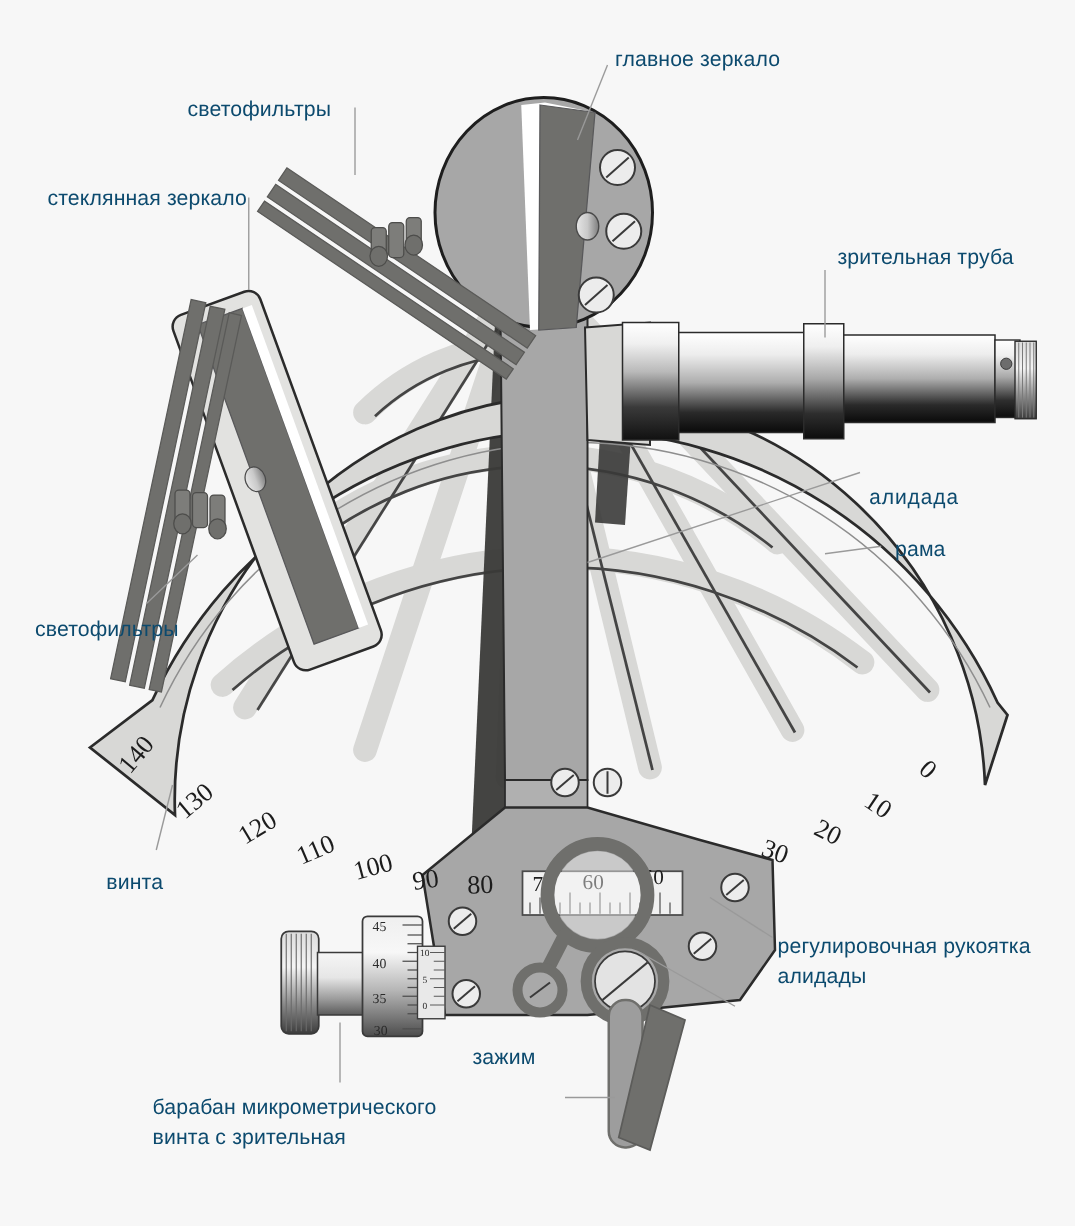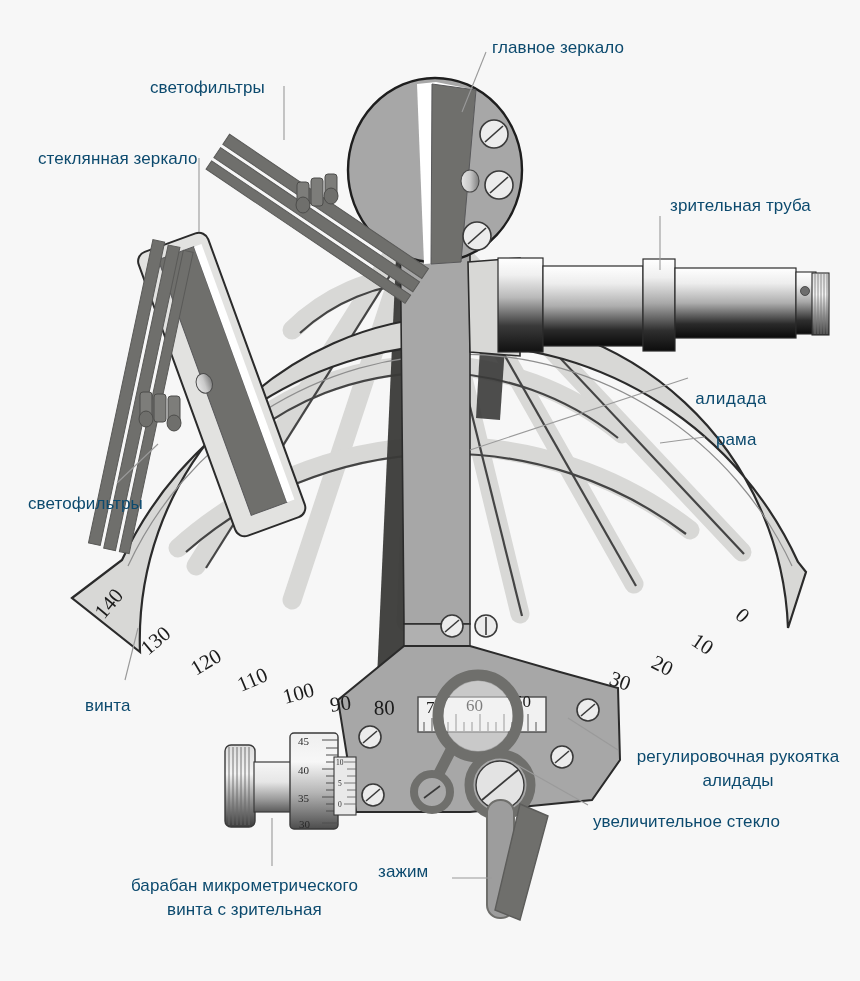--- a/index.html
+++ b/index.html
@@ -14,21 +14,21 @@
   svg.layer{position:absolute;left:0;top:0;width:860px;height:981px;}
   .lbl{
     position:absolute;
     font-family:"Liberation Sans", sans-serif;
     font-size:17px;
     color:#0c4a6e;
     white-space:nowrap;
     line-height:1.42;
     letter-spacing:0.1px;
   }
-  .lbl.two{white-space:normal;width:220px;text-align:center;}
+  .lbl.two{white-space:normal;width:220px;}
 </style>
 </head>
 <body>
 
 <div id="stage">
 
   <svg class="layer" viewBox="0 0 860 981">
     <defs>
       <linearGradient id="tubeGrad" x1="0" y1="0" x2="0" y2="1">
         <stop offset="0%" stop-color="#ffffff"></stop>
@@ -530,17 +530,16 @@
 
   <div class="lbl" style="left:492px;top:36px;">главное зеркало</div>
   <div class="lbl" style="left:150px;top:76px;">светофильтры</div>
   <div class="lbl" style="left:38px;top:147px;">стеклянная зеркало</div>
   <div class="lbl" style="left:670px;top:194px;">зрительная труба</div>
   <div class="lbl" style="left:695px;top:388px;font-family:Liberation Mono, monospace;">алидада</div>
   <div class="lbl" style="left:716px;top:428px;">рама</div>
   <div class="lbl" style="left:28px;top:492px;">светофильтры</div>
   <div class="lbl" style="left:85px;top:694px;">винта</div>
   <div class="lbl two" style="left:622px;top:745px;width:232px;">регулировочная рукоятка алидады</div>
-  <div class="lbl" style="left:593px;top:810px;">увеличительное стекло</div>
   <div class="lbl two" style="left:122px;top:874px;width:245px;">барабан микрометрического винта с зрительная</div>
-  <div class="lbl" style="left:378px;top:860px;">зажим</div>
+  <div class="lbl" style="left:378px;top:834px;">зажим</div>
 
 </div>
 
 </body></html>

